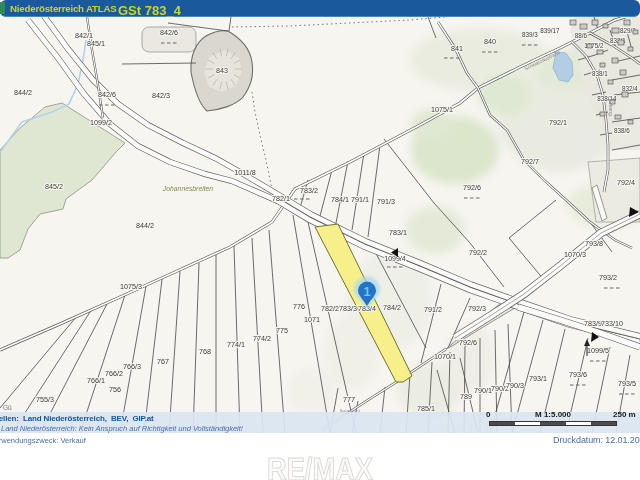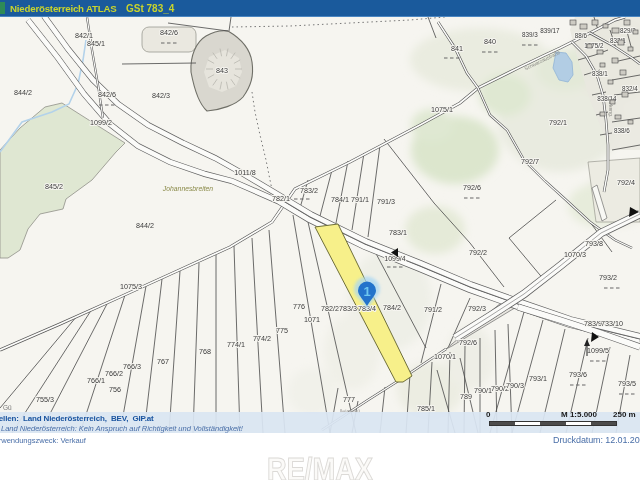--- a/index.html
+++ b/index.html
@@ -1,17 +1,17 @@
 <!DOCTYPE html>
 <html><head><meta charset="utf-8">
 <style>
   html,body{margin:0;padding:0;width:640px;height:480px;overflow:hidden;background:#fff;
     font-family:"Liberation Sans", sans-serif;}
   #hdr{position:absolute;left:0;top:0;width:640px;height:16px;background:#1a5a9c;
-    border-bottom:1px solid #4a86c2;}
+    border-bottom:1px solid #4a86c2;border-radius:6px;}
   #hdr .t{position:absolute;top:3px;font-size:10px;font-weight:bold;color:#c9d42c;}
   #icn{position:absolute;left:0;top:2px;width:5px;height:12px;background:#2e8b57;}
   #map{position:absolute;left:0;top:17px;}
   #band{position:absolute;left:0;top:412px;width:640px;height:21px;background:rgba(217,229,242,0.93);}
   .bt{position:absolute;font-size:7.6px;color:#4a6fa8;white-space:nowrap;letter-spacing:-0.05px;}
   #q{left:-12px;top:414px;font-size:8px;font-weight:bold;color:#1b55a0;letter-spacing:-0.15px;}
   #l2{left:1px;top:423.5px;font-style:italic;}
   #l3{left:-10px;top:436px;}
   #dd{left:553px;top:434.5px;font-size:9px;letter-spacing:-0.1px;}
   #sb{position:absolute;left:489px;top:421px;width:128px;height:5px;border:1px solid #333;box-sizing:border-box;background:#fff;}
@@ -254,28 +254,28 @@
 <rect x="628" y="120" width="5" height="4" fill="#cdcbc3" stroke="#4a4a4a" stroke-width="0.6"></rect>
 <g>
 <path d="M367,309 C359.5,298 354,295.5 354,289.5 a13,13 0 1 1 26,0 c0,6 -5.5,8.5 -13,19.5 Z" fill="#a9d7f3" opacity="0.75" filter="url(#blur1)"></path>
 <path d="M367,306 C361.5,297.5 358,294.5 358,290.5 a9,9 0 1 1 18,0 c0,4 -3.5,7 -9,15.5 Z" fill="#2373cb"></path>
 <text x="367" y="295.5" font-family="Liberation Sans, sans-serif" font-size="13" font-weight="bold" fill="#6ec6f0" text-anchor="middle">1</text>
 </g>
 </svg>
 <div id="hdr">
     <span id="icn"></span>
     <span class="t" style="left:10px;font-size:9.7px;letter-spacing:-0.2px">Niederösterreich ATLAS</span>
-    <span class="t" style="left:126px;font-size:10px">GSt 783_4</span>
+    <span class="t" style="left:118px;font-size:13px">GSt 783_4</span>
   </div>
 <div id="band"></div>
 <div class="bt" id="q">Quellen:&nbsp; Land Niederösterreich,&nbsp; BEV,&nbsp; GIP.at</div>
 <div class="bt" id="l2">Land Niederösterreich: Kein Anspruch auf Richtigkeit und Vollständigkeit!</div>
 <div class="bt" id="l3">Verwendungszweck: Verkauf</div>
 <div class="bt" id="dd">Druckdatum: 12.01.2022</div>
 <div id="sb">
  <div class="sbd" style="left:0;width:25px"></div>
  <div class="sbd" style="left:50px;width:26px"></div>
  <div class="sbd" style="left:101px;width:25px"></div>
 </div>
 <span class="sl" style="left:486px">0</span>
-<span class="sl" style="left:561px">M 1:5.000</span>
+<span class="sl" style="left:535px">M 1:5.000</span>
 <span class="sl" style="left:613px">250 m</span>
 <div id="wm">RE/MAX</div>
 
 </body></html>

